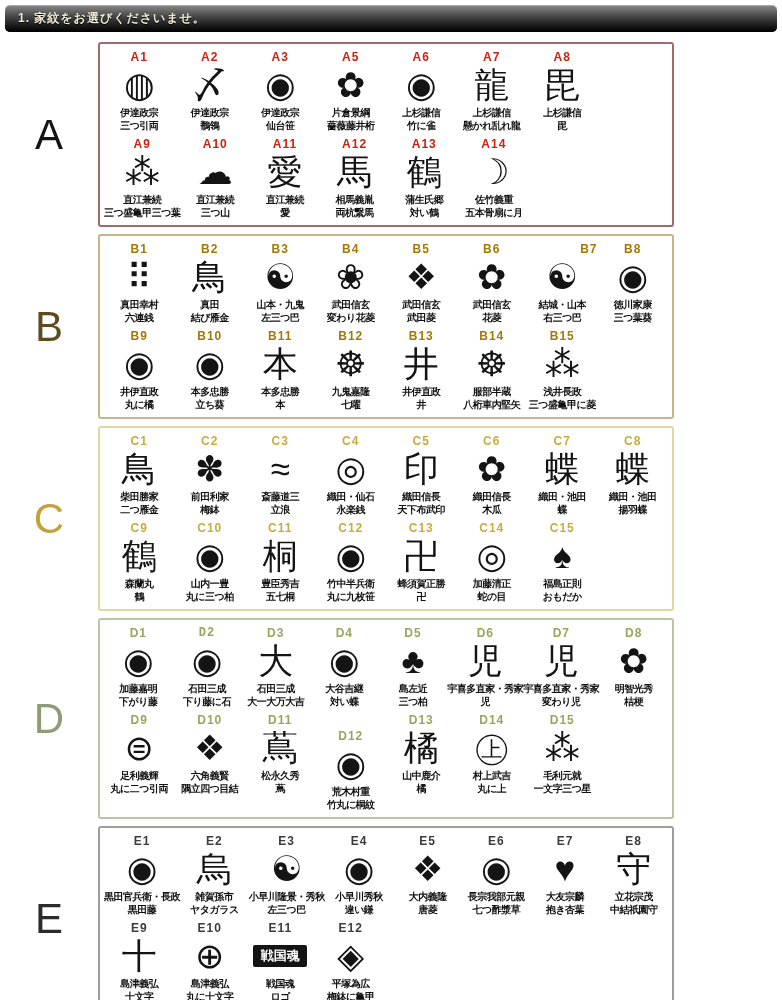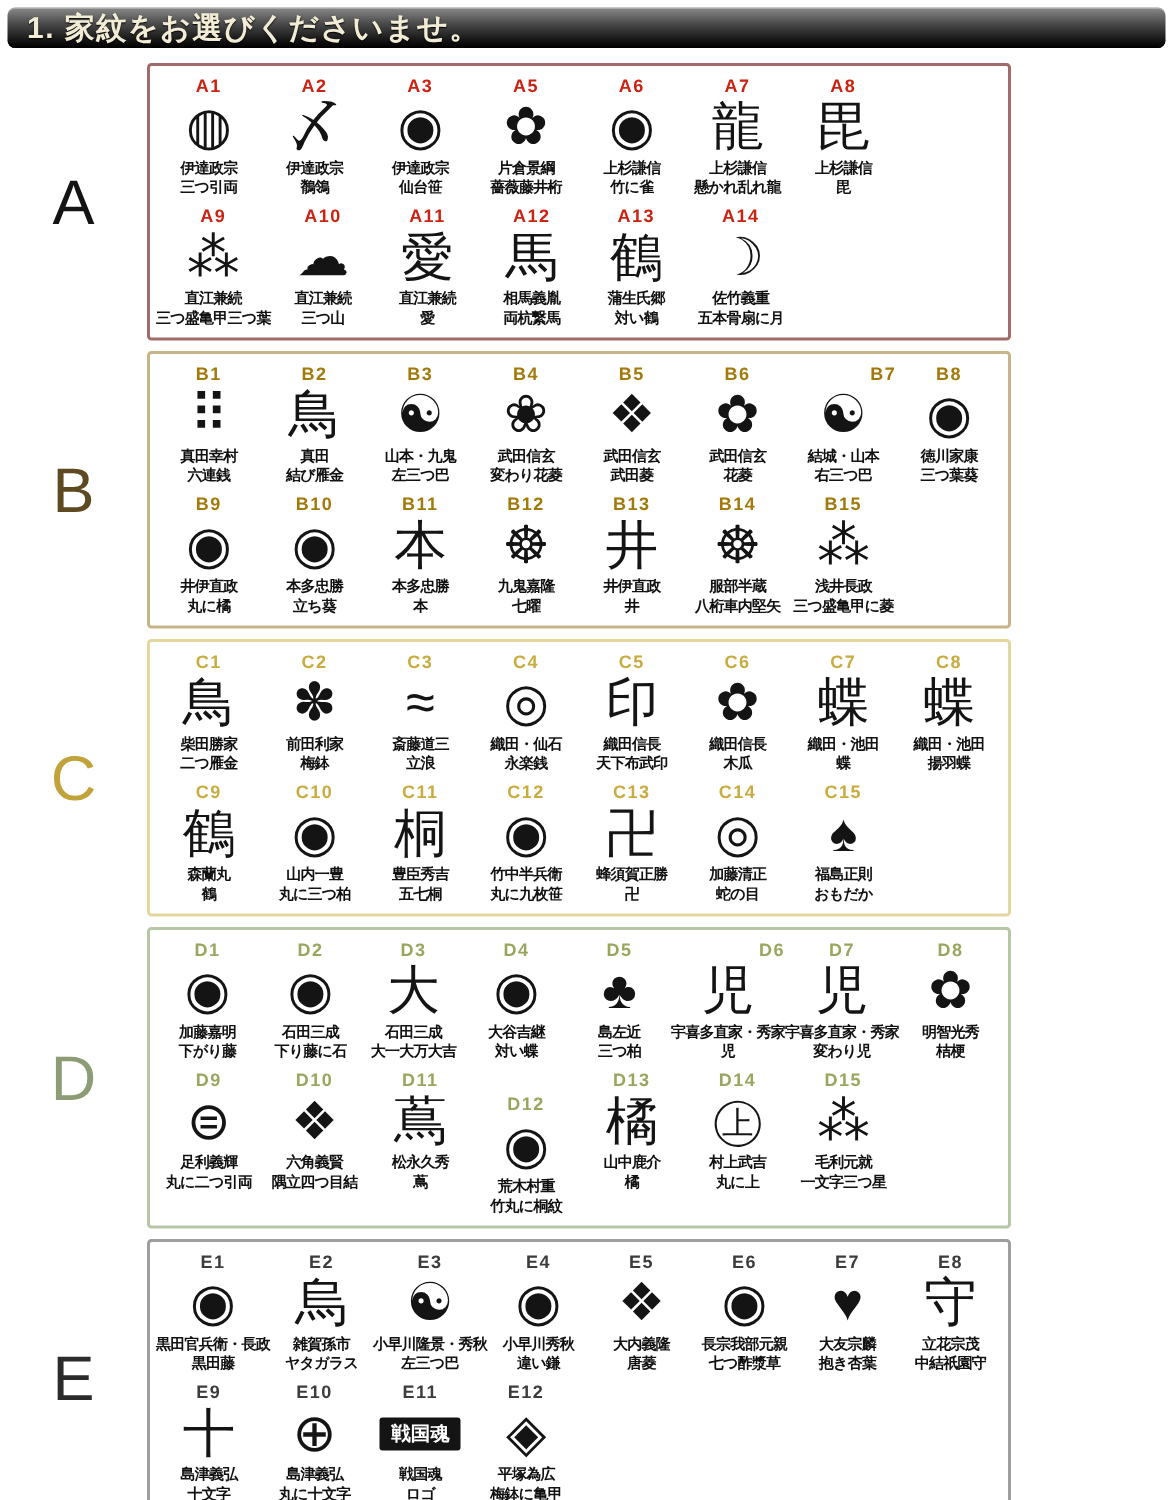--- a/index.html
+++ b/index.html
@@ -2,21 +2,21 @@
 <html><head>
 <meta charset="utf-8">
 <style>
   html,body{margin:0;padding:0;background:#ffffff;}
   body{width:782px;height:1000px;overflow:hidden;
        font-family:"Liberation Sans","DejaVu Sans",sans-serif;}
   .header-bar{margin:5px 5px 0 5px;height:27px;border-radius:5px;
        background:linear-gradient(#8a8a8a,#4a4a4a 40%,#161616 80%,#000);
        box-shadow:inset 0 1px 0 rgba(255,255,255,.3), inset 0 -1px 0 #000;
        display:flex;align-items:center;padding:0 13px;box-sizing:border-box;}
-  .header-title{color:#f2ecd6;font-weight:bold;font-size:20px;letter-spacing:1px;
+  .header-title{color:#f2ecd6;font-weight:bold;font-size:12px;letter-spacing:1px;
        text-shadow:0 1px 1px #000;}
   #sections{margin-top:10px;}
   .section{display:flex;align-items:stretch;margin:0 0 7px 0;}
   .letter{width:98px;display:flex;align-items:center;justify-content:center;
        font-size:42px;line-height:1;}
   .box{width:576px;border:2px solid #ccc;border-radius:3px;background:#fff;
        padding:5px 4px 2px 4px;box-sizing:border-box;}
   .row{display:grid;grid-template-columns:repeat(8,1fr);}
   .cell{text-align:center;padding:1px 0 4px 0;cursor:pointer;}
   .code{font-size:12px;font-weight:bold;line-height:14px;letter-spacing:1px;}
@@ -366,21 +366,21 @@
     <div class="box" style="border-color: rgb(183, 198, 164);">
           <div class="row">
   <div class="cell">
     <div class="code" style="color: rgb(153, 166, 94);">D1</div>
     <div class="glyph">◉</div>
     <div class="name">加藤嘉明</div>
     <div class="crest">下がり藤</div>
   </div>
 
   <div class="cell">
-    <div class="code" style="color: rgb(153, 166, 94);">D2</div>
+    <div class="code" style="color: rgb(153, 166, 94); font-family: Liberation Mono, monospace;">D2</div>
     <div class="glyph">◉</div>
     <div class="name">石田三成</div>
     <div class="crest">下り藤に石</div>
   </div>
 
   <div class="cell">
     <div class="code" style="color: rgb(153, 166, 94);">D3</div>
     <div class="glyph">大</div>
     <div class="name">石田三成</div>
     <div class="crest">大一大万大吉</div>
@@ -394,21 +394,21 @@
   </div>
 
   <div class="cell">
     <div class="code" style="color: rgb(153, 166, 94);">D5</div>
     <div class="glyph">♣</div>
     <div class="name">島左近</div>
     <div class="crest">三つ柏</div>
   </div>
 
   <div class="cell">
-    <div class="code" style="color: rgb(153, 166, 94); text-align: right;">D6</div>
+    <div class="code" style="color: rgb(153, 166, 94);">D6</div>
     <div class="glyph">児</div>
     <div class="name">宇喜多直家・秀家</div>
     <div class="crest">児</div>
   </div>
 
   <div class="cell">
     <div class="code" style="color: rgb(153, 166, 94);">D7</div>
     <div class="glyph">児</div>
     <div class="name">宇喜多直家・秀家</div>
     <div class="crest">変わり児</div>

